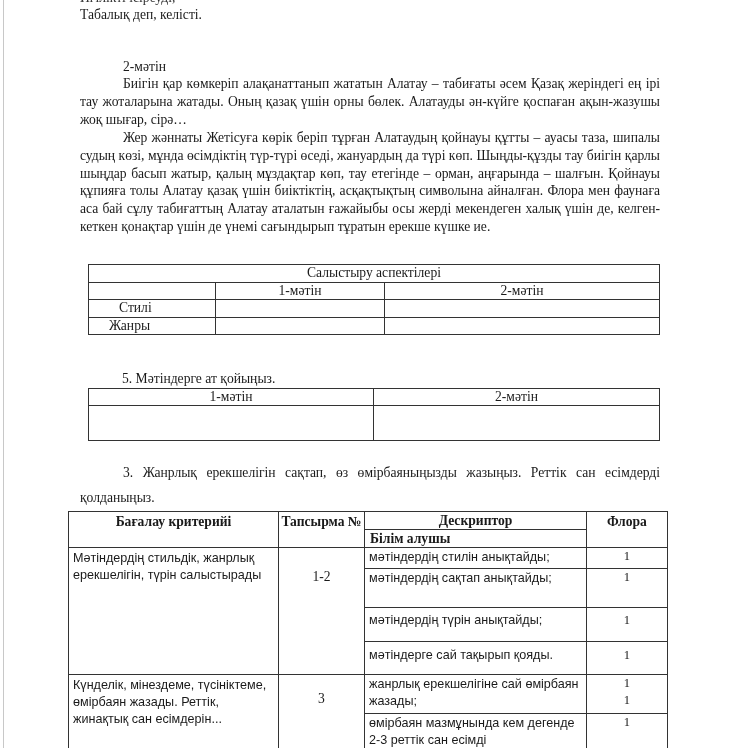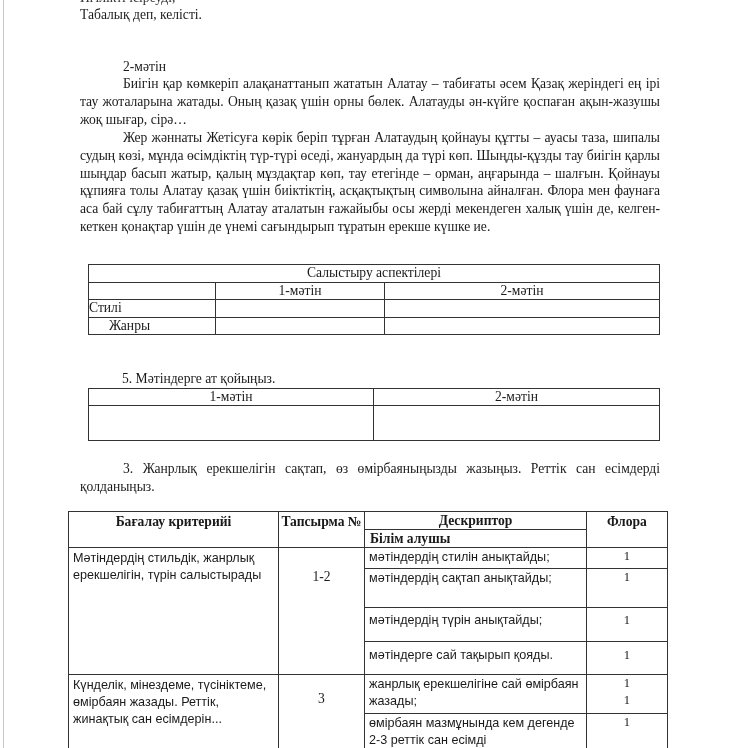--- a/index.html
+++ b/index.html
@@ -39,21 +39,21 @@
   <tbody>
       <tr>
     <td colspan="3" class="c">Салыстыру аспектілері</td>
   </tr>
   <tr>
     <td style="width:126px;"></td>
     <td class="c" style="width:168px;">1-мәтін</td>
     <td class="c">2-мәтін</td>
   </tr>
   <tr>
-    <td style="">Стилі</td>
+    <td style="padding-left:30px;">Стилі</td>
     <td></td>
     <td></td>
   </tr>
   <tr>
     <td style="padding-left:20px;">Жанры</td>
     <td></td>
     <td></td>
   </tr>
 </tbody>
   </table>
@@ -66,21 +66,21 @@
     <td class="c" style="width:284px; height:16px; line-height:16px;">1-мәтін</td>
     <td class="c" style="height:16px; line-height:16px;">2-мәтін</td>
   </tr>
   <tr>
     <td style="height:34px;"></td>
     <td style="height:34px;"></td>
   </tr>
 </tbody>
   </table>
 
-<div class="p indent" style="top:460px; line-height:18px;">3. Жанрлық  ерекшелігін сақтап, өз өмірбаяныңызды жазыңыз. Реттік сан есімдерді қолданыңыз.</div>
+<div class="p indent" style="top:460px; line-height:25px;">3. Жанрлық  ерекшелігін сақтап, өз өмірбаяныңызды жазыңыз. Реттік сан есімдерді қолданыңыз.</div>
 
 <table id="t3">
   <tbody>
       <tr>
     <th rowspan="2" class="c" style="width:209px; padding-top:1px;">Бағалау критерийі</th>
     <th rowspan="2" class="c" style="width:85px; line-height:17px; padding-top:1px;">Тапсырма №</th>
     <th class="c" style="width:221px; height:17px;">Дескриптор</th>
     <th rowspan="2" class="c" style="padding-top:1px;">Флора</th>
   </tr>
   <tr>

